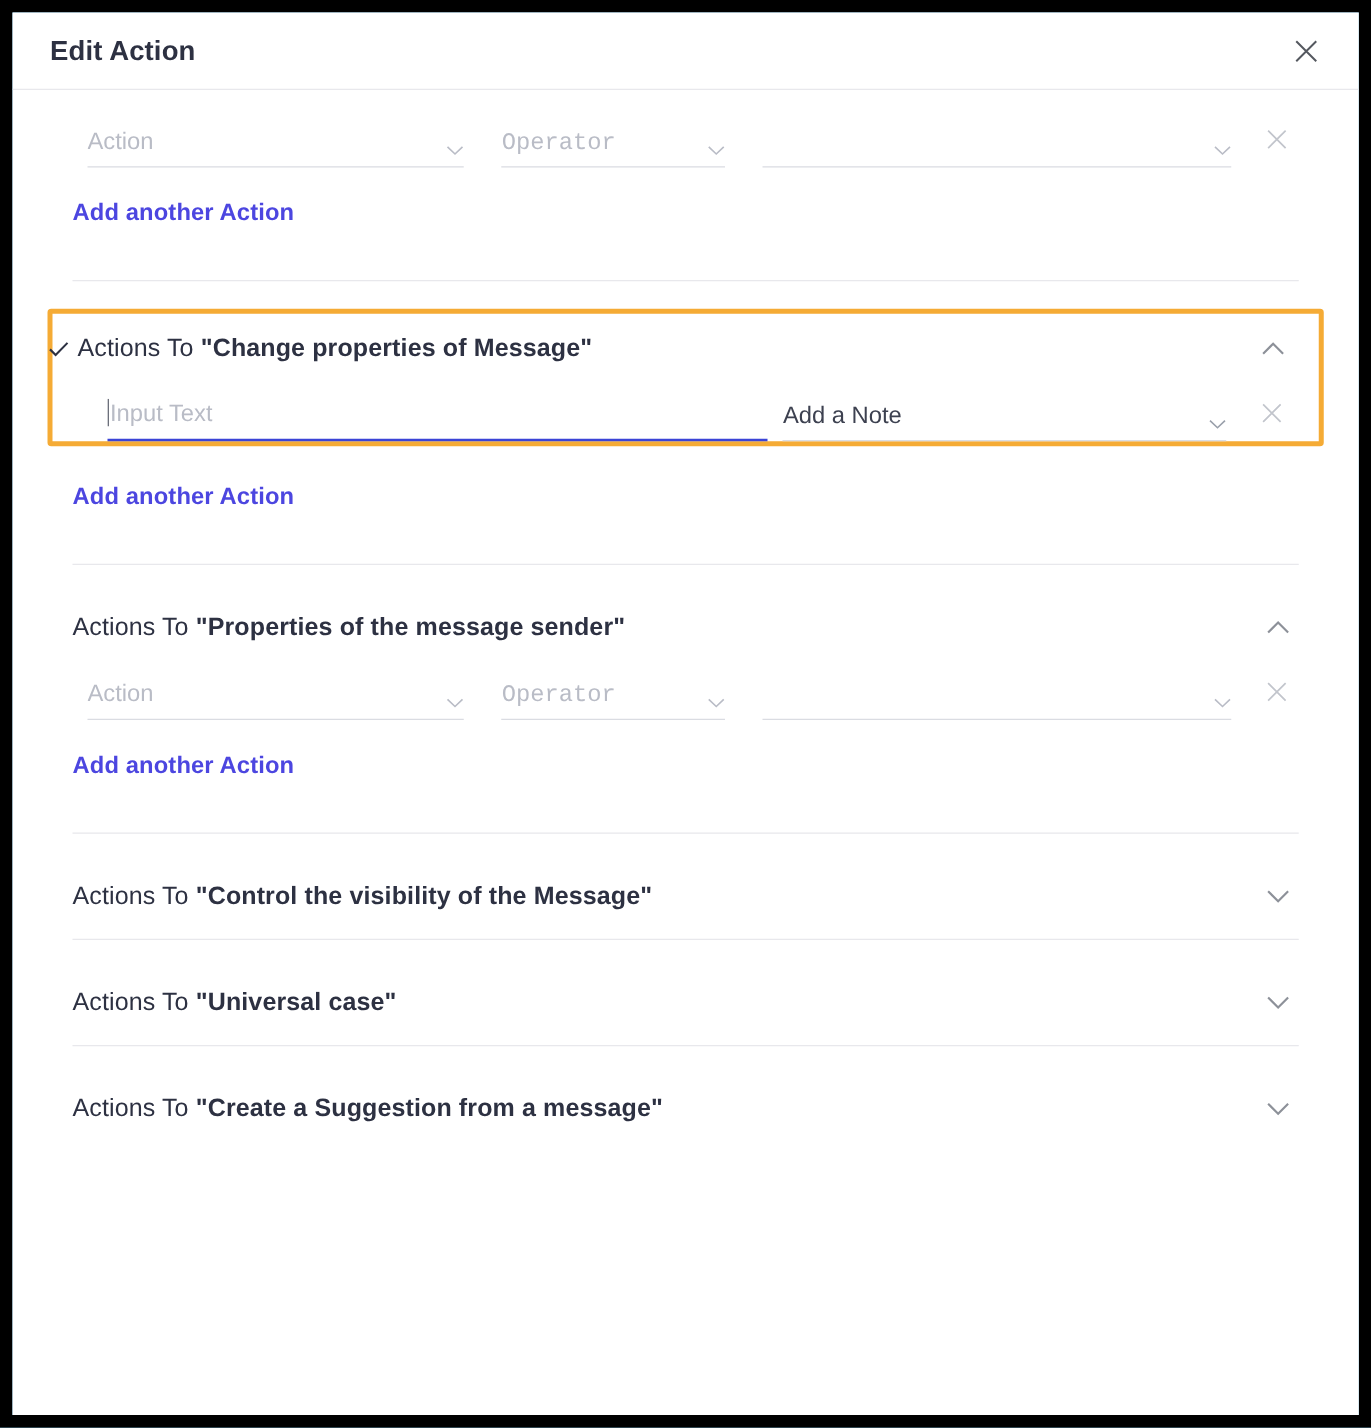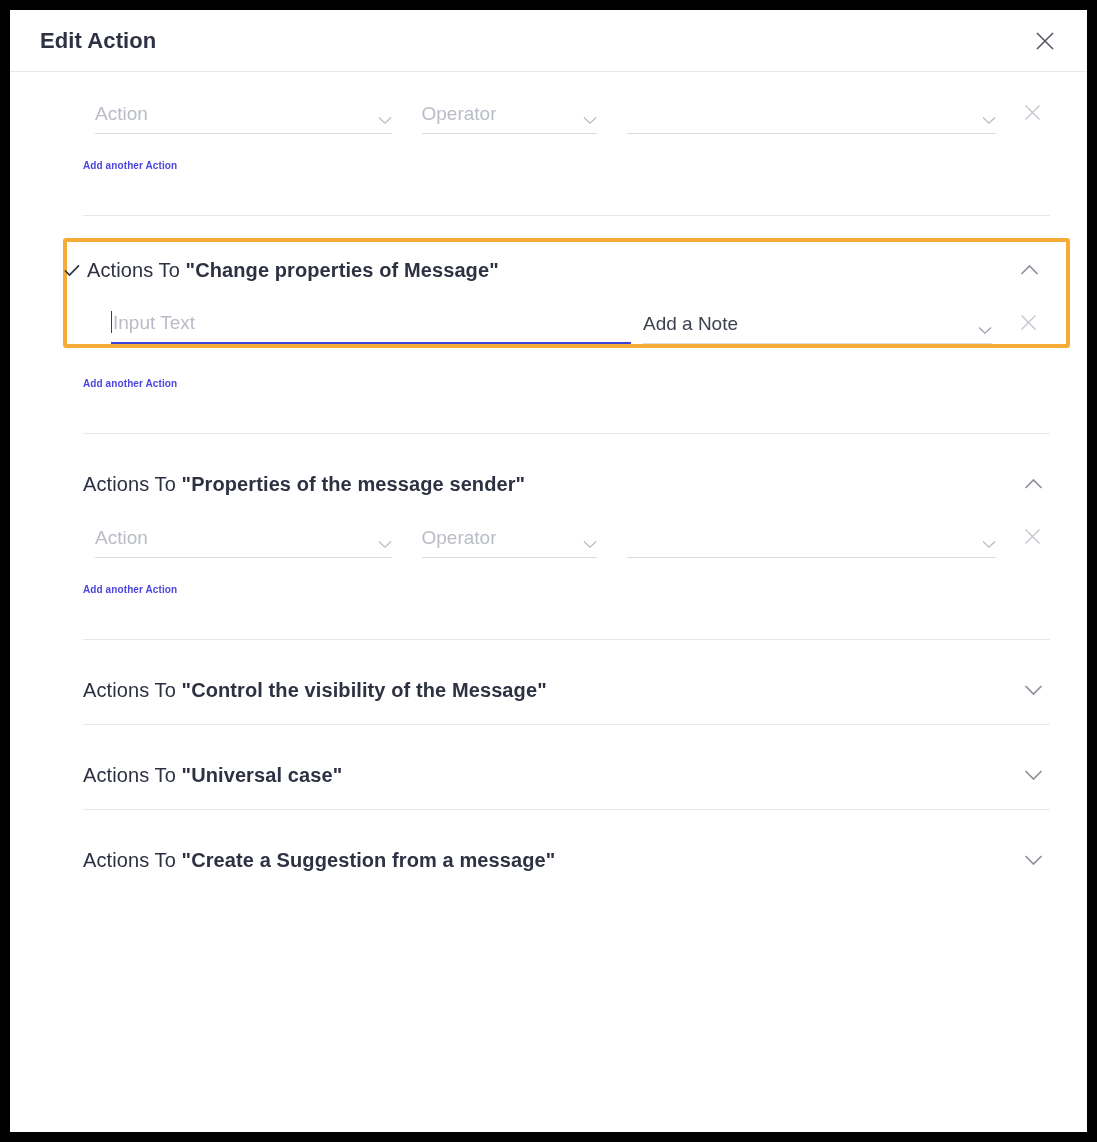--- a/index.html
+++ b/index.html
@@ -54,22 +54,21 @@
     height: 32px;
     display: flex;
     align-items: center;
     justify-content: center;
     cursor: pointer;
   }
   .close-btn svg { display: block; }
 
   
   .panel-body {
-    padding: 0 37px;
-    margin-left: 36px;
+    padding: 0 48px;
   }
 
   
   .section {
     position: relative;
   }
   .section.highlighted {
     border: 4px solid #f5ab35;
     border-radius: 3px;
     margin: 0 -20px;
@@ -156,40 +155,40 @@
     margin-right: 1px;
   }
   .field .fchev {
     flex: 0 0 auto;
     margin-left: 8px;
     display: flex;
     align-items: center;
   }
 
   .f-action   { width: 318px; margin-left: 12px; }
-  .f-operator { width: 188px; margin-left: 30px; }
+  .f-operator { width: 188px; margin-left: 30px; font-family: Liberation Mono, monospace; }
   .f-value    { width: 396px; margin-left: 30px; }
 
   .f-note     { width: 388px; margin-left: 12px; }
   .f-input    { width: 578px; margin-left: 24px; }
 
   .row-remove {
     width: 36px;
     height: 40px;
     display: flex;
     align-items: center;
     justify-content: center;
     margin-left: 18px;
     cursor: pointer;
     flex: 0 0 auto;
   }
 
   .add-link {
     display: inline-block;
-    font-size: 10px;
+    font-size: 19px;
     color: #4c46e0;
     font-weight: bold;
     margin-top: 26px;
     cursor: pointer;
     letter-spacing: 0.1px;
   }
 
   .divider {
     height: 1px;
     background: #e8e8ec;

